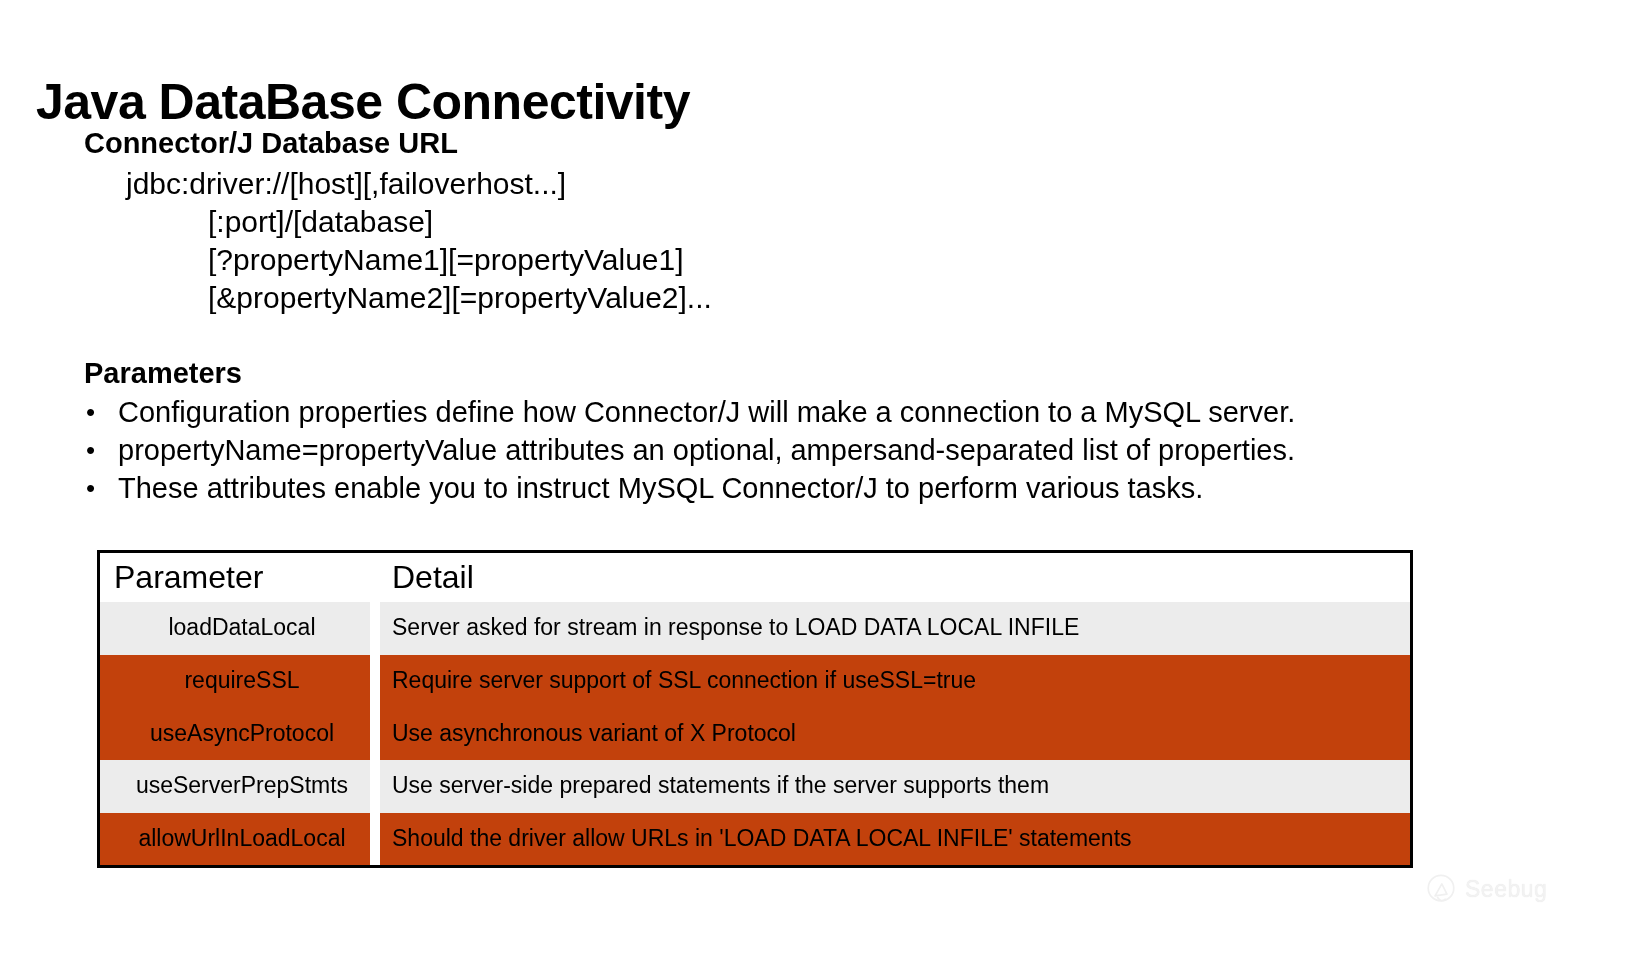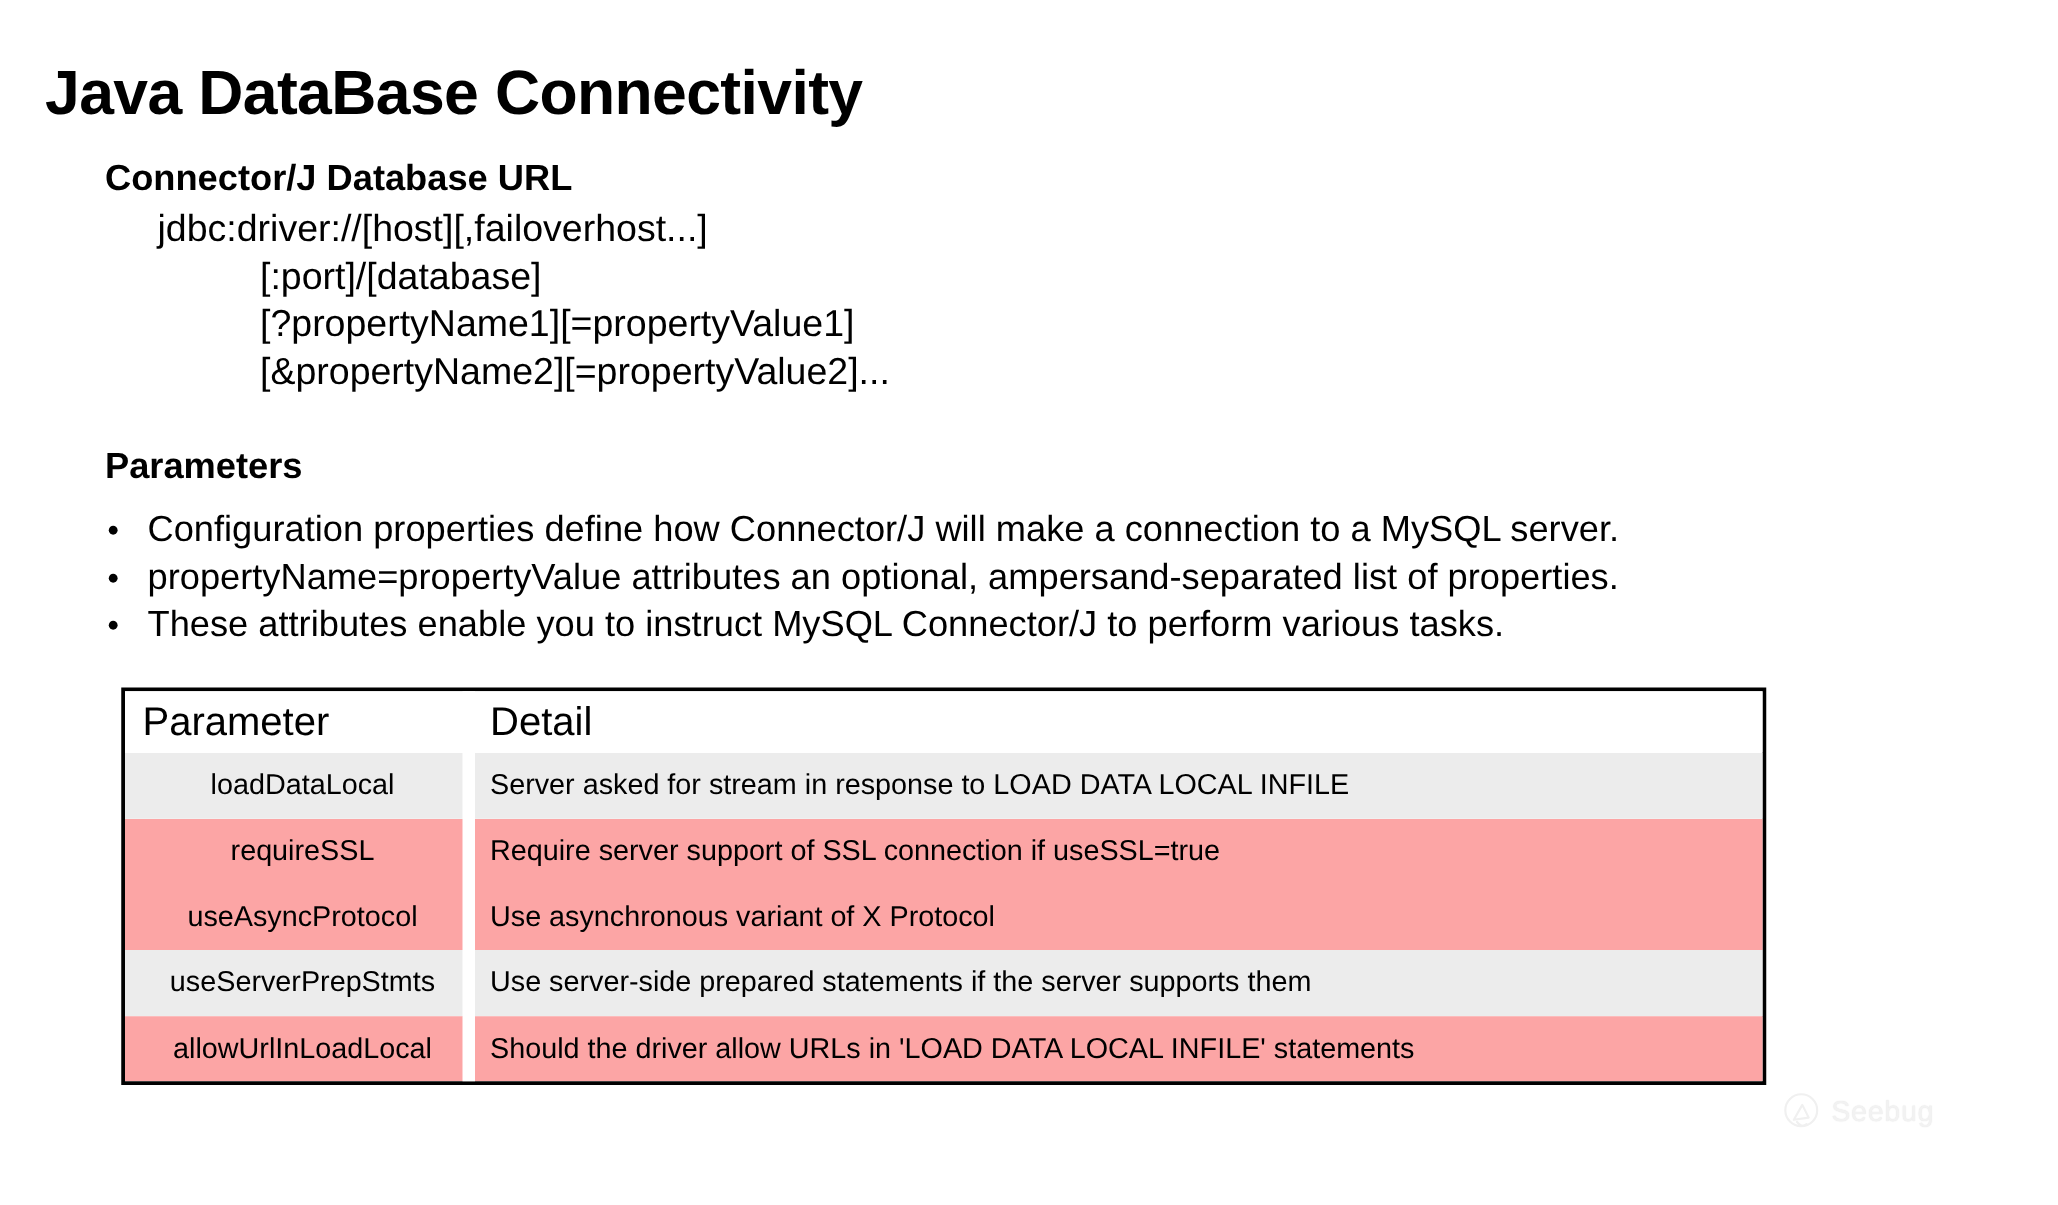--- a/index.html
+++ b/index.html
@@ -17,21 +17,21 @@
     width: 1646px;
     height: 964px;
     background: #ffffff;
     overflow: hidden;
   }
 
   
   .slide-title {
     position: absolute;
     left: 36px;
-    top: 12px;
+    top: 40px;
     font-size: 50px;
     font-weight: bold;
     letter-spacing: -0.5px;
     line-height: 1.15;
     white-space: nowrap;
   }
 
   
   .url-section {
     position: absolute;
@@ -53,21 +53,21 @@
   .url-line.lvl1 { padding-left: 42px; }
   .url-line.lvl2 { padding-left: 124px; }
 
   
   .params-section {
     position: absolute;
     left: 84px;
     top: 356px;
   }
   .params-section .section-heading {
-    margin-bottom: 14px;
+    margin-bottom: 2px;
   }
   .bullet-list {
     list-style: none;
     margin: 0;
     padding: 0;
   }
   .bullet-item {
     position: relative;
     font-size: 29px;
     line-height: 38px;
@@ -108,21 +108,21 @@
     background: #ffffff;
     line-height: 1.2;
   }
   table.param-table th.col-detail { padding-left: 12px; }
 
   table.param-table td {
     font-size: 23px;
     font-weight: normal;
     line-height: 1.2;
     padding: 12px 0 13px 14px;
-    background: #fca5a5;
+    background: #c2410c;
     white-space: nowrap;
     overflow: hidden;
     text-overflow: ellipsis;
   }
   table.param-table td.col-detail { padding-left: 12px; }
 
   table.param-table tr.shaded td { background: #ececec; }
 
   
   table.param-table td.col-param {

